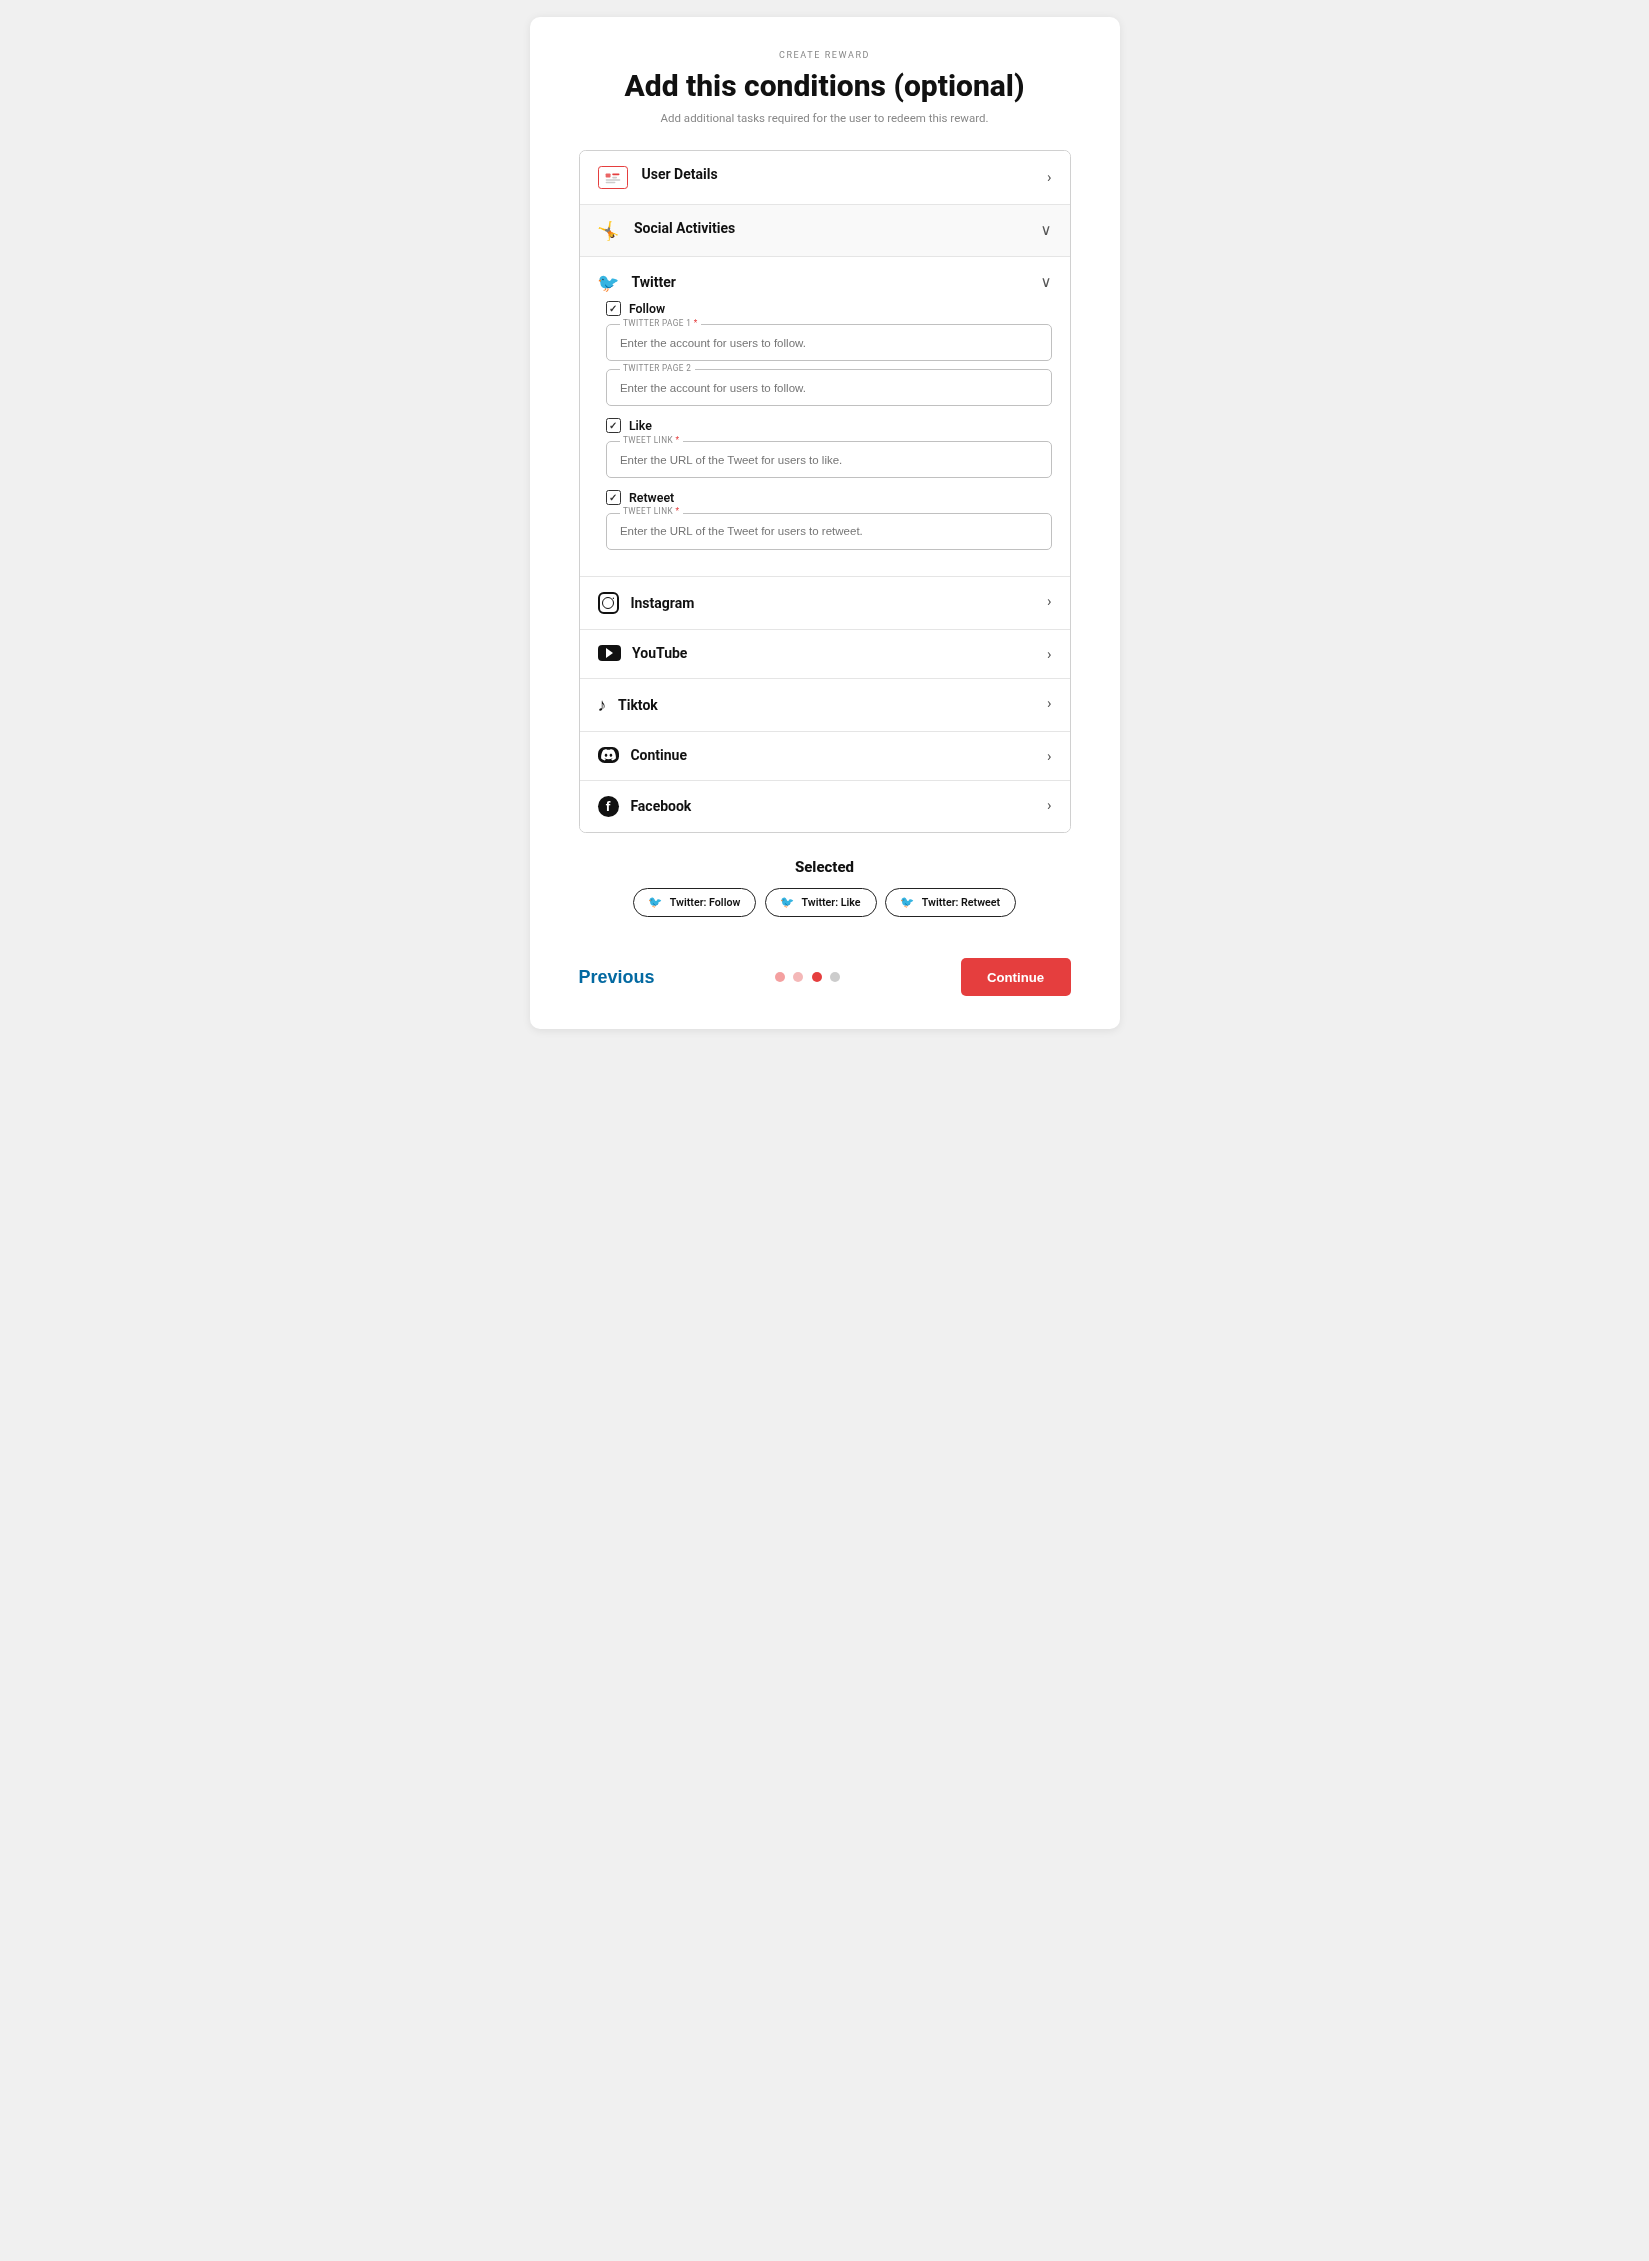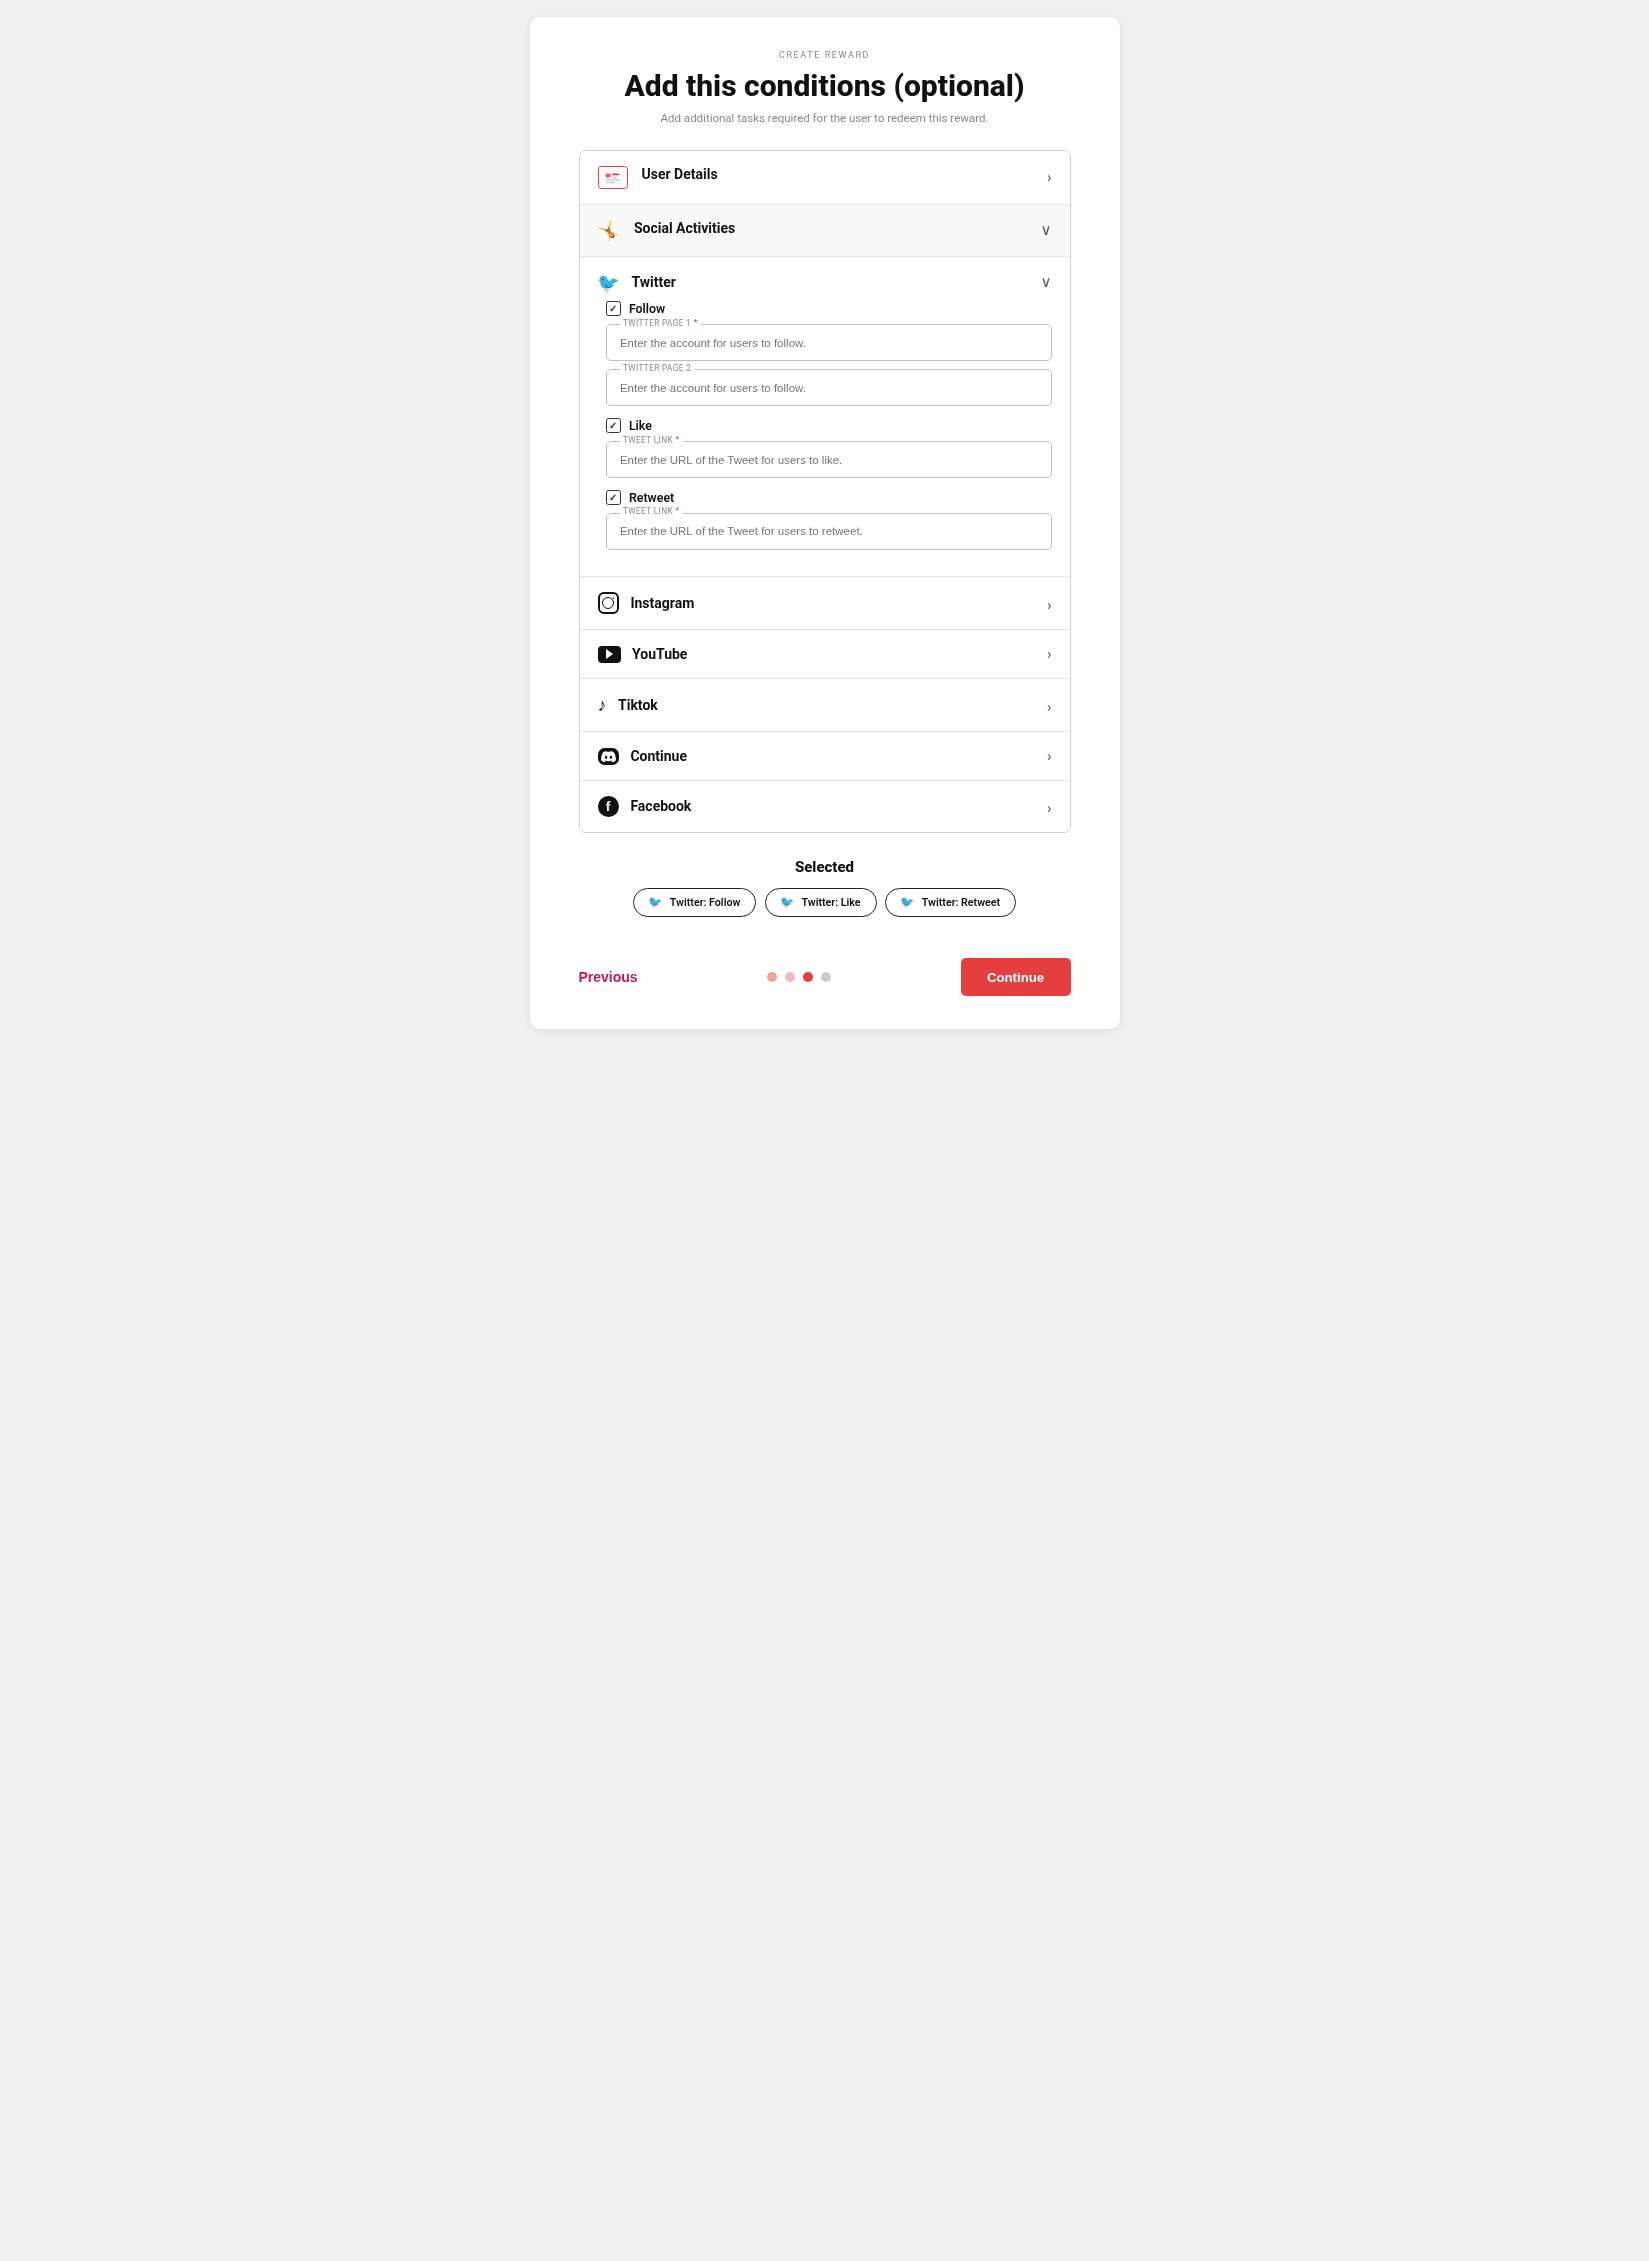--- a/index.html
+++ b/index.html
@@ -161,21 +161,21 @@
       border: 1.2px solid #c0c0c0;
       border-radius: 5px;
       font-size: 11.5px;
       color: #999;
       background: #fff;
       outline: none;
     }
     
     .platform-row {
       display: flex;
-      align-items: flex-end;
+      align-items: flex-start;
       justify-content: space-between;
       padding: 15px 18px;
       border-bottom: 0.8px solid #e5e5e5;
       cursor: pointer;
       background: #fff;
     }
     .platform-row:last-child {
       border-bottom: none;
     }
     .platform-row-left {
@@ -308,23 +308,23 @@
     }
 
     
     .bottom-nav {
       display: flex;
       align-items: center;
       justify-content: space-between;
       padding: 16.5px 0 0 0;
     }
     .prev-button {
-      font-size: 14px;
-      font-weight: 700;
-      color: #be185d;
+      font-size: 18px;
+      font-weight: 700;
+      color: #0369a1;
       background: none;
       border: none;
       cursor: pointer;
       padding: 8.2px 0;
     }
     .dots {
       display: flex;
       gap: 8.2px;
       align-items: center;
     }

